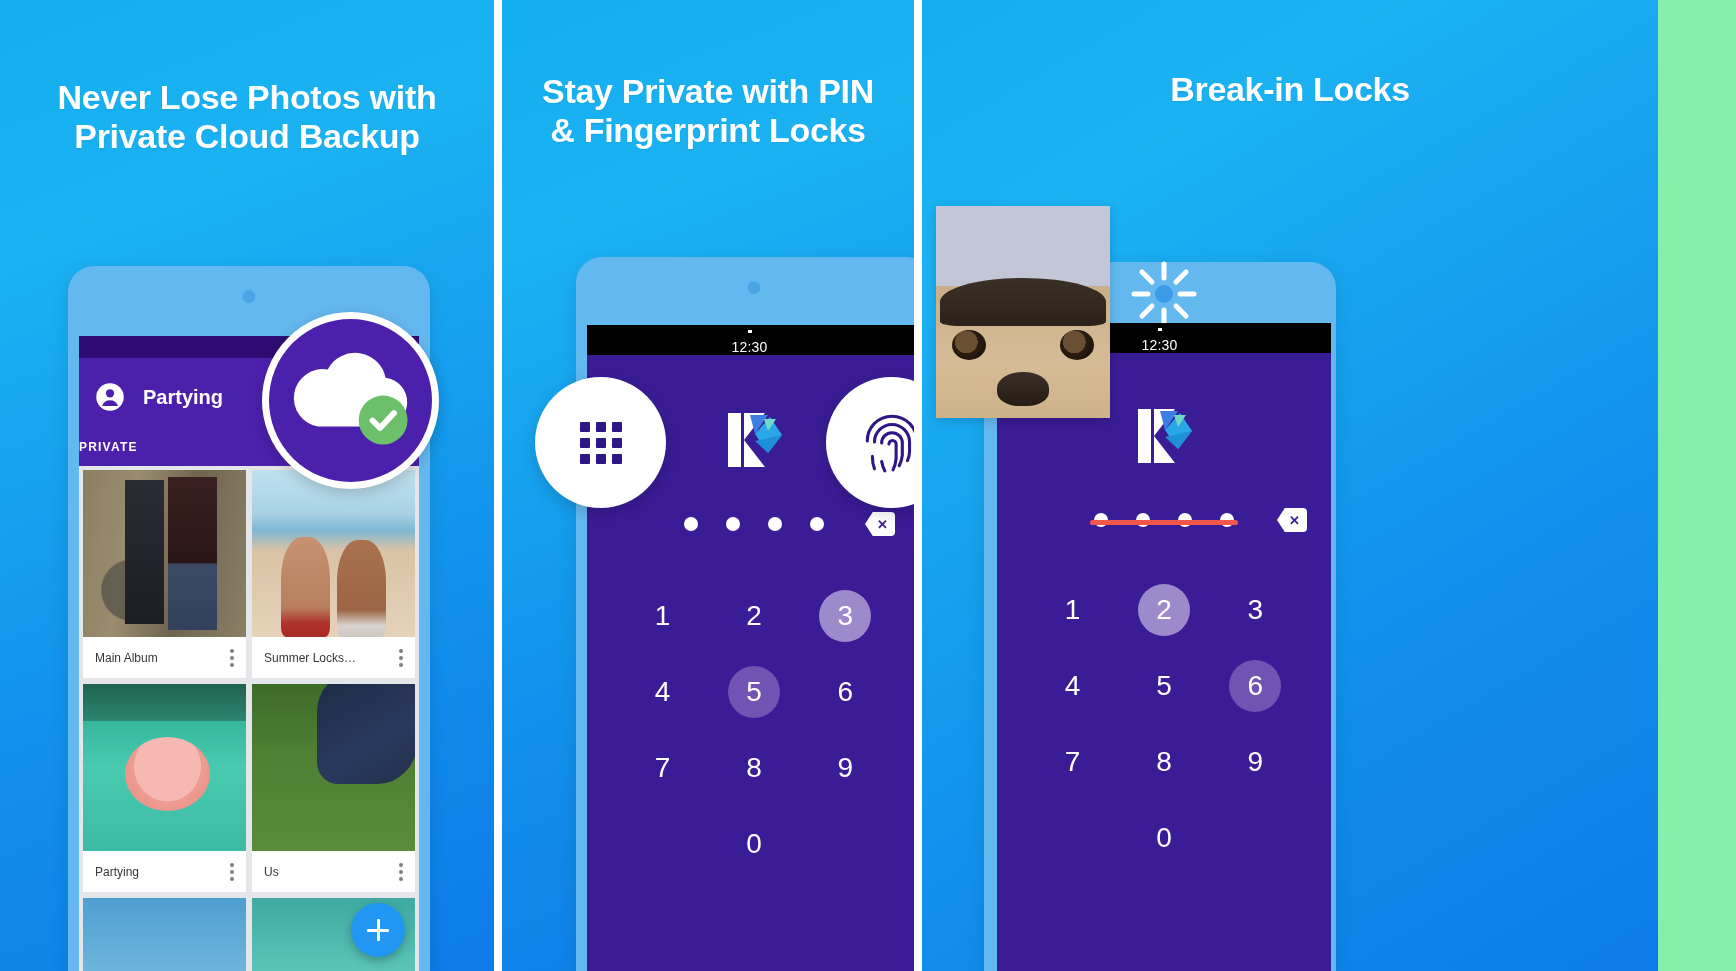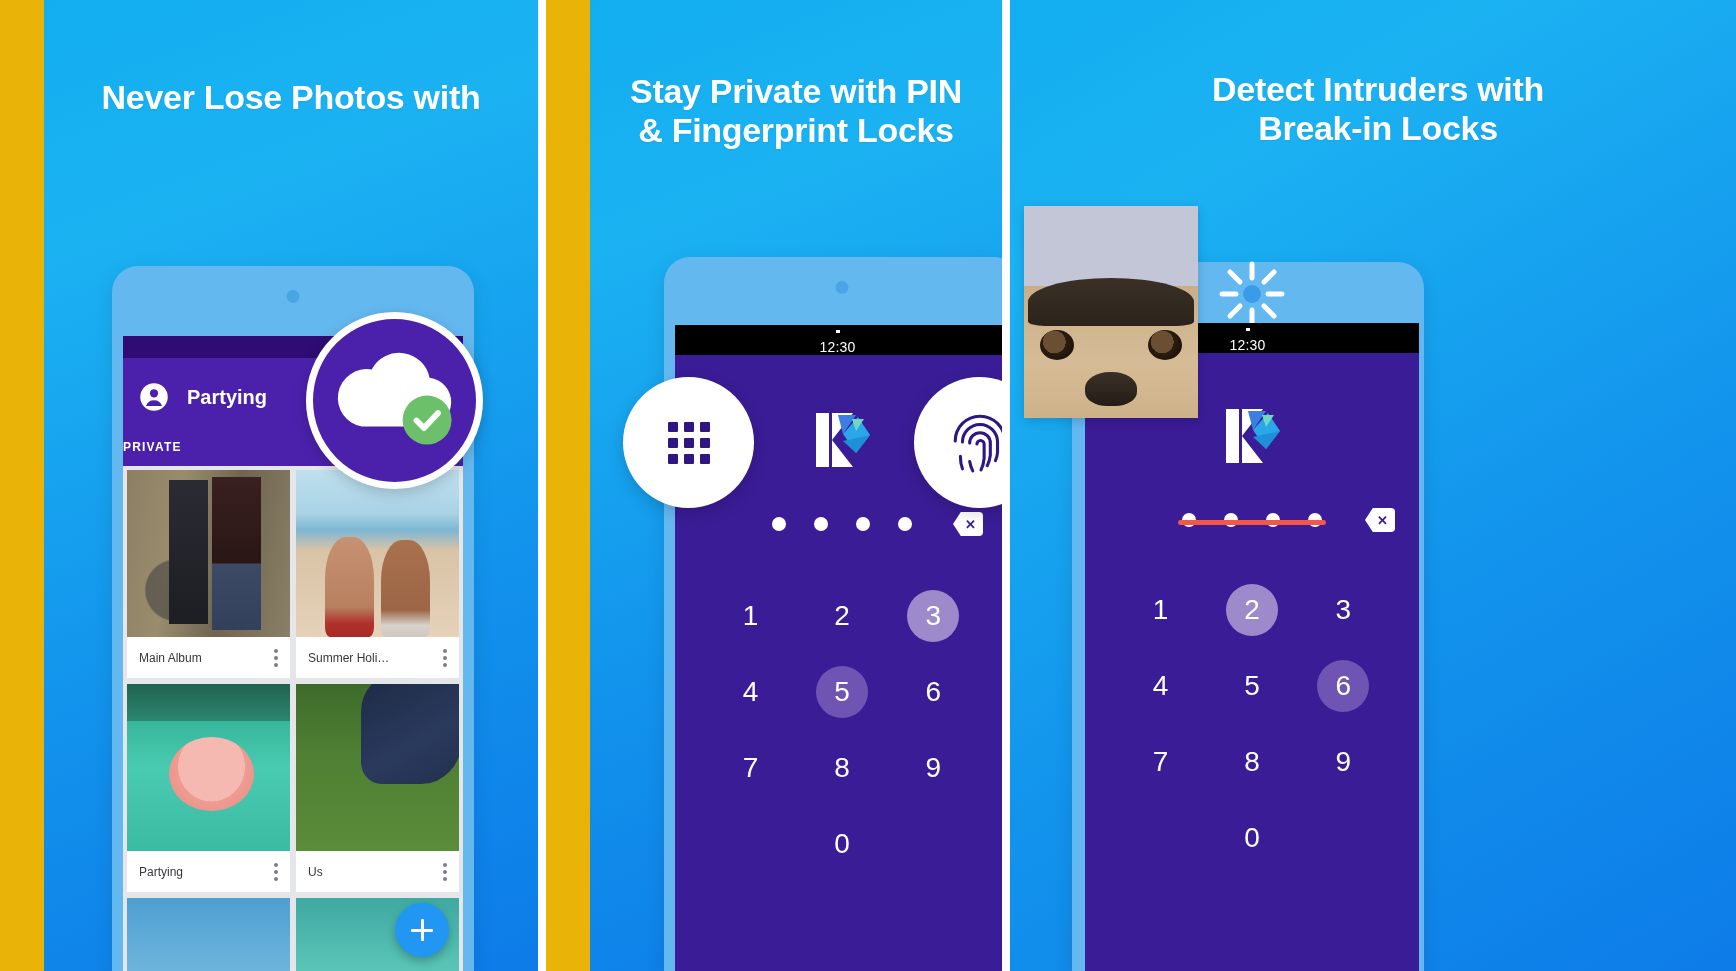--- a/index.html
+++ b/index.html
@@ -2,27 +2,27 @@
 <html><head>
 <meta charset="utf-8">
 <style>
   * { box-sizing: border-box; margin: 0; padding: 0; }
   html, body {
     width: 1736px; height: 971px;
     overflow: hidden;
     background: #ffffff;
     font-family: "Liberation Sans", sans-serif;
   }
-  .board { position: relative; width: 1736px; height: 971px; display: flex; background:#eab308;padding-left:44px; }
+  .board { position: relative; width: 1736px; height: 971px; display: flex; background:#86efac; }
 
   .panel { position: relative; height: 971px; overflow: hidden; flex: 0 0 auto; }
   .panel-gap { flex: 0 0 8px; background: #ffffff; height: 971px; }
 
   .p1 { width: 494px; background: linear-gradient(160deg, #12AEF0 0%, #1BB2F2 22%, #1293EC 62%, #0D7BE8 100%); }
-  .p2 { width: 412px; background: linear-gradient(160deg, #12AEF0 0%, #1BB2F2 22%, #1293EC 62%, #0D7BE8 100%); margin-left: 44px; }
+  .p2 { width: 412px; background: linear-gradient(160deg, #12AEF0 0%, #1BB2F2 22%, #1293EC 62%, #0D7BE8 100%); }
   .p3 { width: 736px; background: linear-gradient(150deg, #12AEF0 0%, #1BB2F2 20%, #1293EC 60%, #0D7BE8 100%); }
 
   .headline {
     position: absolute; left: 0; right: 0;
     text-align: center;
     color: #ffffff;
     font-weight: bold;
     letter-spacing: -0.3px;
     line-height: 1.16;
     text-shadow: 0 1px 2px rgba(0,0,0,0.06);
@@ -267,20 +267,21 @@
   }
 </style>
 </head>
 <body>
 
 <div class="board">
 
   <div class="panel p1">
     <div class="headline">
       <div>Never Lose Photos with</div>
+      <div>Private Cloud Backup</div>
     </div>
 
     <div class="phone p1-phone">
       <div class="speaker"></div>
 
       <div class="p1-screen">
         <div class="ks-statusbar"></div>
 
         <div class="ks-appbar">
           <div class="ks-acct">
@@ -304,21 +305,21 @@
                   <i></i>
                   <i></i>
                   <i></i>
                 </span>
             </div>
           </div>
 
           <div class="album-card">
             <div class="album-thumb ph-beach"></div>
             <div class="album-meta">
-              <span class="album-name">Summer Holi…</span>
+              <span class="album-name">Summer Locks…</span>
               <span class="kebab">
                   <i></i>
                   <i></i>
                   <i></i>
                 </span>
             </div>
           </div>
 
           <div class="album-card">
             <div class="album-thumb ph-pool"></div>
@@ -467,21 +468,20 @@
           <path d="M22 50a30 30 0 0 0 3 9"></path>
         </g>
       </svg>
     </div>
   </div>
 
   <div class="panel-gap"></div>
 
   <div class="panel p3">
     <div class="headline">
-      <div>Detect Intruders with</div>
       <div>Break-in Locks</div>
     </div>
 
     <div class="phone" style="left:62px; top:262px; width:352px; height:709px;"></div>
 
     <div class="burst" style="left:200px; top:258px;">
       <svg viewBox="0 0 84 72" width="84" height="72">
         <g stroke="#ffffff" stroke-width="5" stroke-linecap="round">
           <line x1="42" y1="6" x2="42" y2="20"></line>
           <line x1="42" y1="52" x2="42" y2="66"></line>

